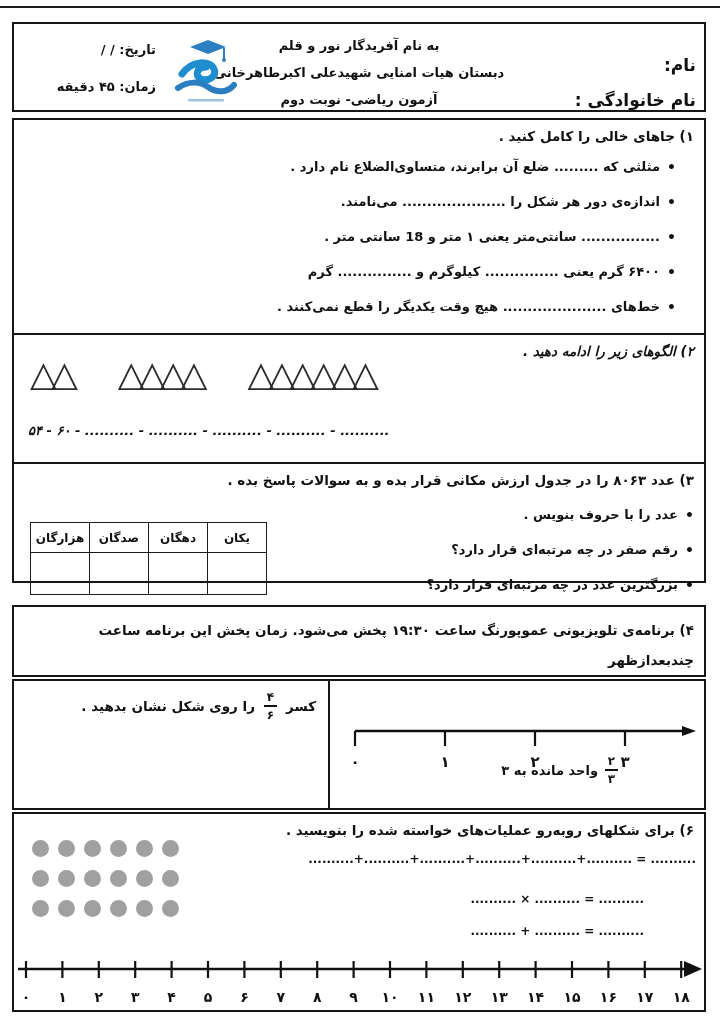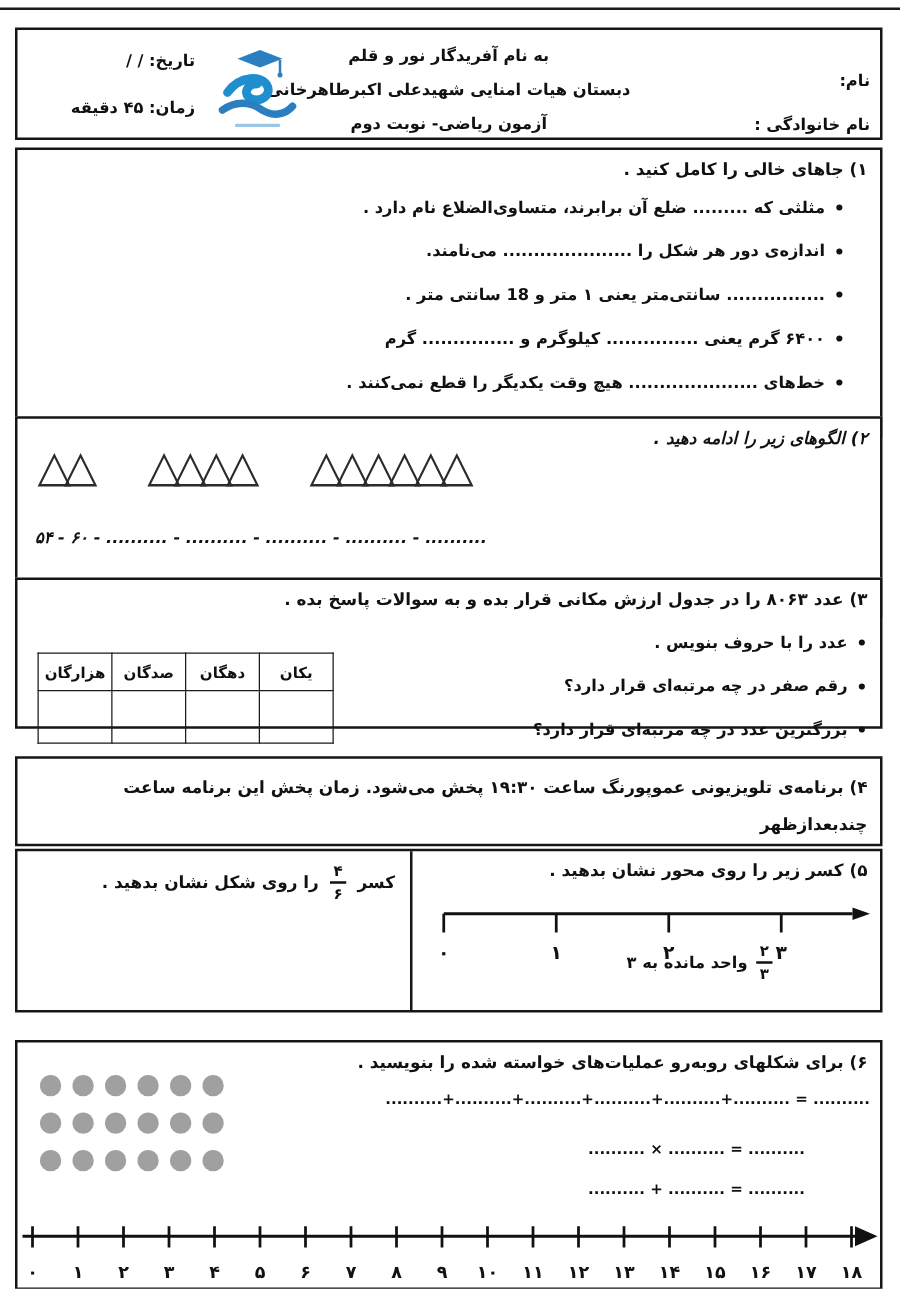--- a/index.html
+++ b/index.html
@@ -11,24 +11,24 @@
   .box{
     position:absolute;left:12px;width:694px;border:2px solid #161616;
     background:#fff;box-sizing:border-box;direction:rtl;
   }
   #header-box{top:22px;height:90px;}
   #q1{top:118px;height:232px;}
   #q2{top:333px;height:161px;font-style:italic;}
   #q3{top:462px;height:121px;}
   #q4{top:605px;height:72px;}
   #q5{top:679px;height:131px;}
-  #q6{top:812px;height:200px;margin-top:20px;}
-
-  
-  .h-right{position:absolute;right:8px;top:24px;text-align:right;font-weight:bold;font-size:13px;line-height:35px;}
+  #q6{top:812px;height:200px;}
+
+  
+  .h-right{position:absolute;right:8px;top:24px;text-align:right;font-weight:bold;font-size:17px;line-height:35px;}
   .h-center{position:absolute;left:175px;right:175px;top:8px;text-align:center;font-weight:bold;font-size:13px;line-height:27px;}
   .h-left{position:absolute;left:14px;top:14px;width:128px;text-align:right;font-weight:bold;font-size:13px;}
   .h-left .dl{margin-top:4px;}
   .h-left .tl{margin-top:22px;}
   .logo{position:absolute;left:150px;top:12px;width:84px;height:70px;}
 
   
   .q-title{padding:8px 10px 0 0;font-weight:bold;font-size:13.5px;text-align:right;}
   .blist{list-style:none;margin:12px 0 16px 0;padding:0 28px 0 0;font-weight:bold;font-size:13px;text-align:right;}
   .blist li{position:relative;margin-bottom:13px;line-height:22px;padding-right:16px;}
@@ -145,21 +145,20 @@
 
 <div class="box" id="q4">
   <div class="q4-text">
     <div>۴) برنامه‌ی تلویزیونی عموپورنگ ساعت ۱۹:۳۰ پخش می‌شود. زمان پخش این برنامه ساعت چندبعدازظهر</div>
     <div>است؟</div>
   </div>
 </div>
 
 <div class="box" id="q5">
   <div class="q5-right">
-    <div class="q-title">۵) کسر زیر را روی محور نشان بدهید .</div>
     <svg class="q5-axis-svg" width="376" height="58">
         <line x1="25" y1="16" x2="352" y2="16" stroke="#111" stroke-width="2.4"></line>
         <polygon points="352,11 366,16 352,21" fill="#111"></polygon>
         <line x1="25" y1="16" x2="25" y2="31" stroke="#111" stroke-width="2.2"></line>
         <text x="25" y="52" text-anchor="middle" font-size="15" font-weight="bold" fill="#111">۰</text>
         <line x1="115" y1="16" x2="115" y2="31" stroke="#111" stroke-width="2.2"></line>
         <text x="115" y="52" text-anchor="middle" font-size="15" font-weight="bold" fill="#111">۱</text>
         <line x1="205" y1="16" x2="205" y2="31" stroke="#111" stroke-width="2.2"></line>
         <text x="205" y="52" text-anchor="middle" font-size="15" font-weight="bold" fill="#111">۲</text>
         <line x1="295" y1="16" x2="295" y2="31" stroke="#111" stroke-width="2.2"></line>

